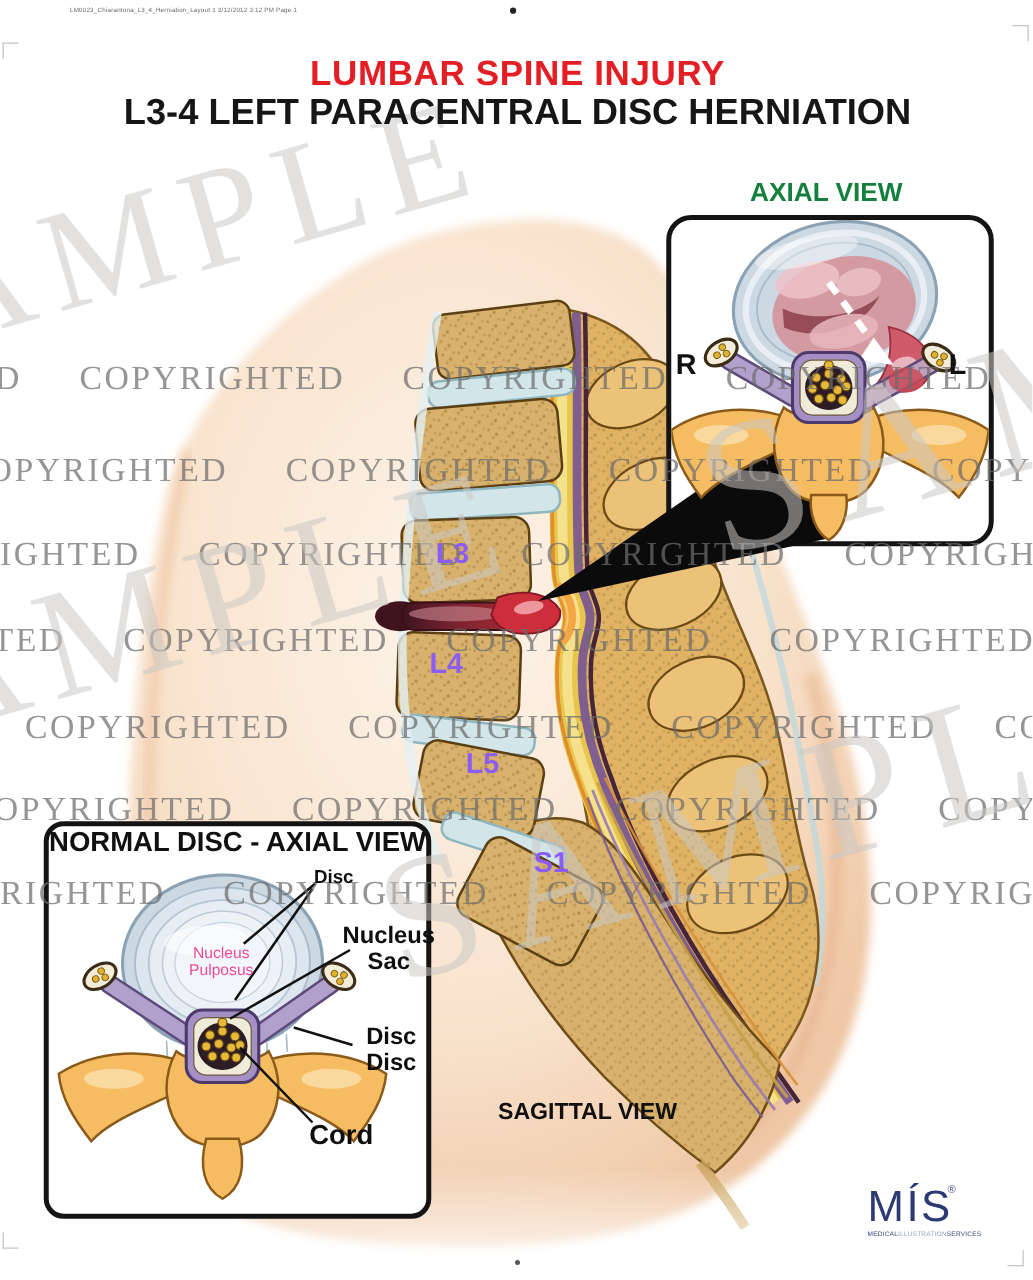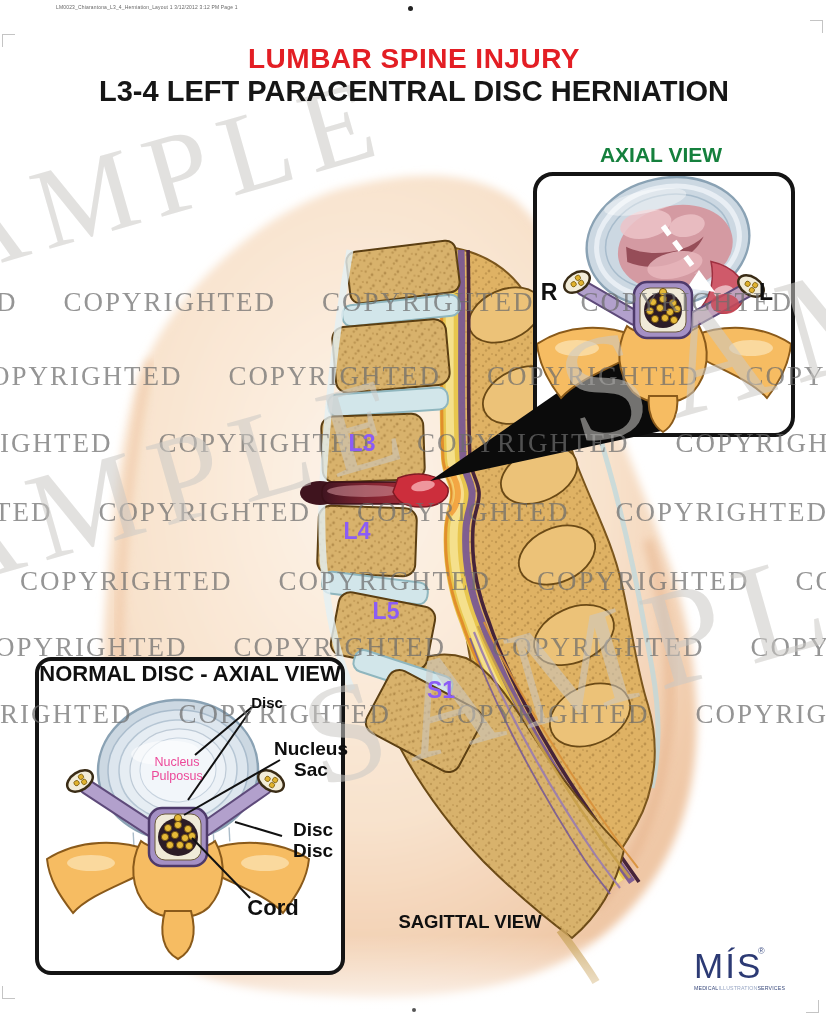--- a/index.html
+++ b/index.html
@@ -17,21 +17,21 @@
         letter-spacing:.3px;z-index:7;}
 
   
   .title{left:414px;top:59px;font-size:28px;font-weight:bold;letter-spacing:.5px;z-index:7;text-align:right;}
   .subtitle{left:414px;top:91px;font-size:29px;font-weight:bold;color:#161616;z-index:7;}
 
   
   .h-axial{left:661px;top:155px;font-size:21px;font-weight:bold;color:#15803d;z-index:7;}
   .marker{font-size:23px;font-weight:bold;color:#101010;z-index:7;}
   .cap-hern{left:671px;top:471px;font-size:22px;font-weight:bold;color:#101010;text-align:center;line-height:27px;z-index:7;}
-  .cap-sag{left:470px;top:922px;font-size:18.5px;font-weight:bold;color:#101010;z-index:7;}
+  .cap-sag{left:470px;top:889px;font-size:18.5px;font-weight:bold;color:#101010;z-index:7;}
   .lvl{font-size:23px;font-weight:bold;color:#8b5cf6;z-index:7;}
 
   
   .calloutbox{position:absolute;background:#ffffff;border:4px solid #141414;z-index:3;}
   .box-axial{left:533px;top:172px;width:254px;height:257px;border-radius:20px;}
   .box-normal{left:35px;top:657px;width:302px;height:310px;border-radius:16px;}
   .h-normal{left:190px;top:674px;font-size:22px;font-weight:bold;color:#101010;z-index:7;}
   .lab{font-weight:bold;color:#0e0e0e;z-index:7;text-align:center;}
   .nucleus{left:177px;top:769px;font-size:12.5px;color:#ec4899;text-align:center;line-height:14px;z-index:7;}
 

